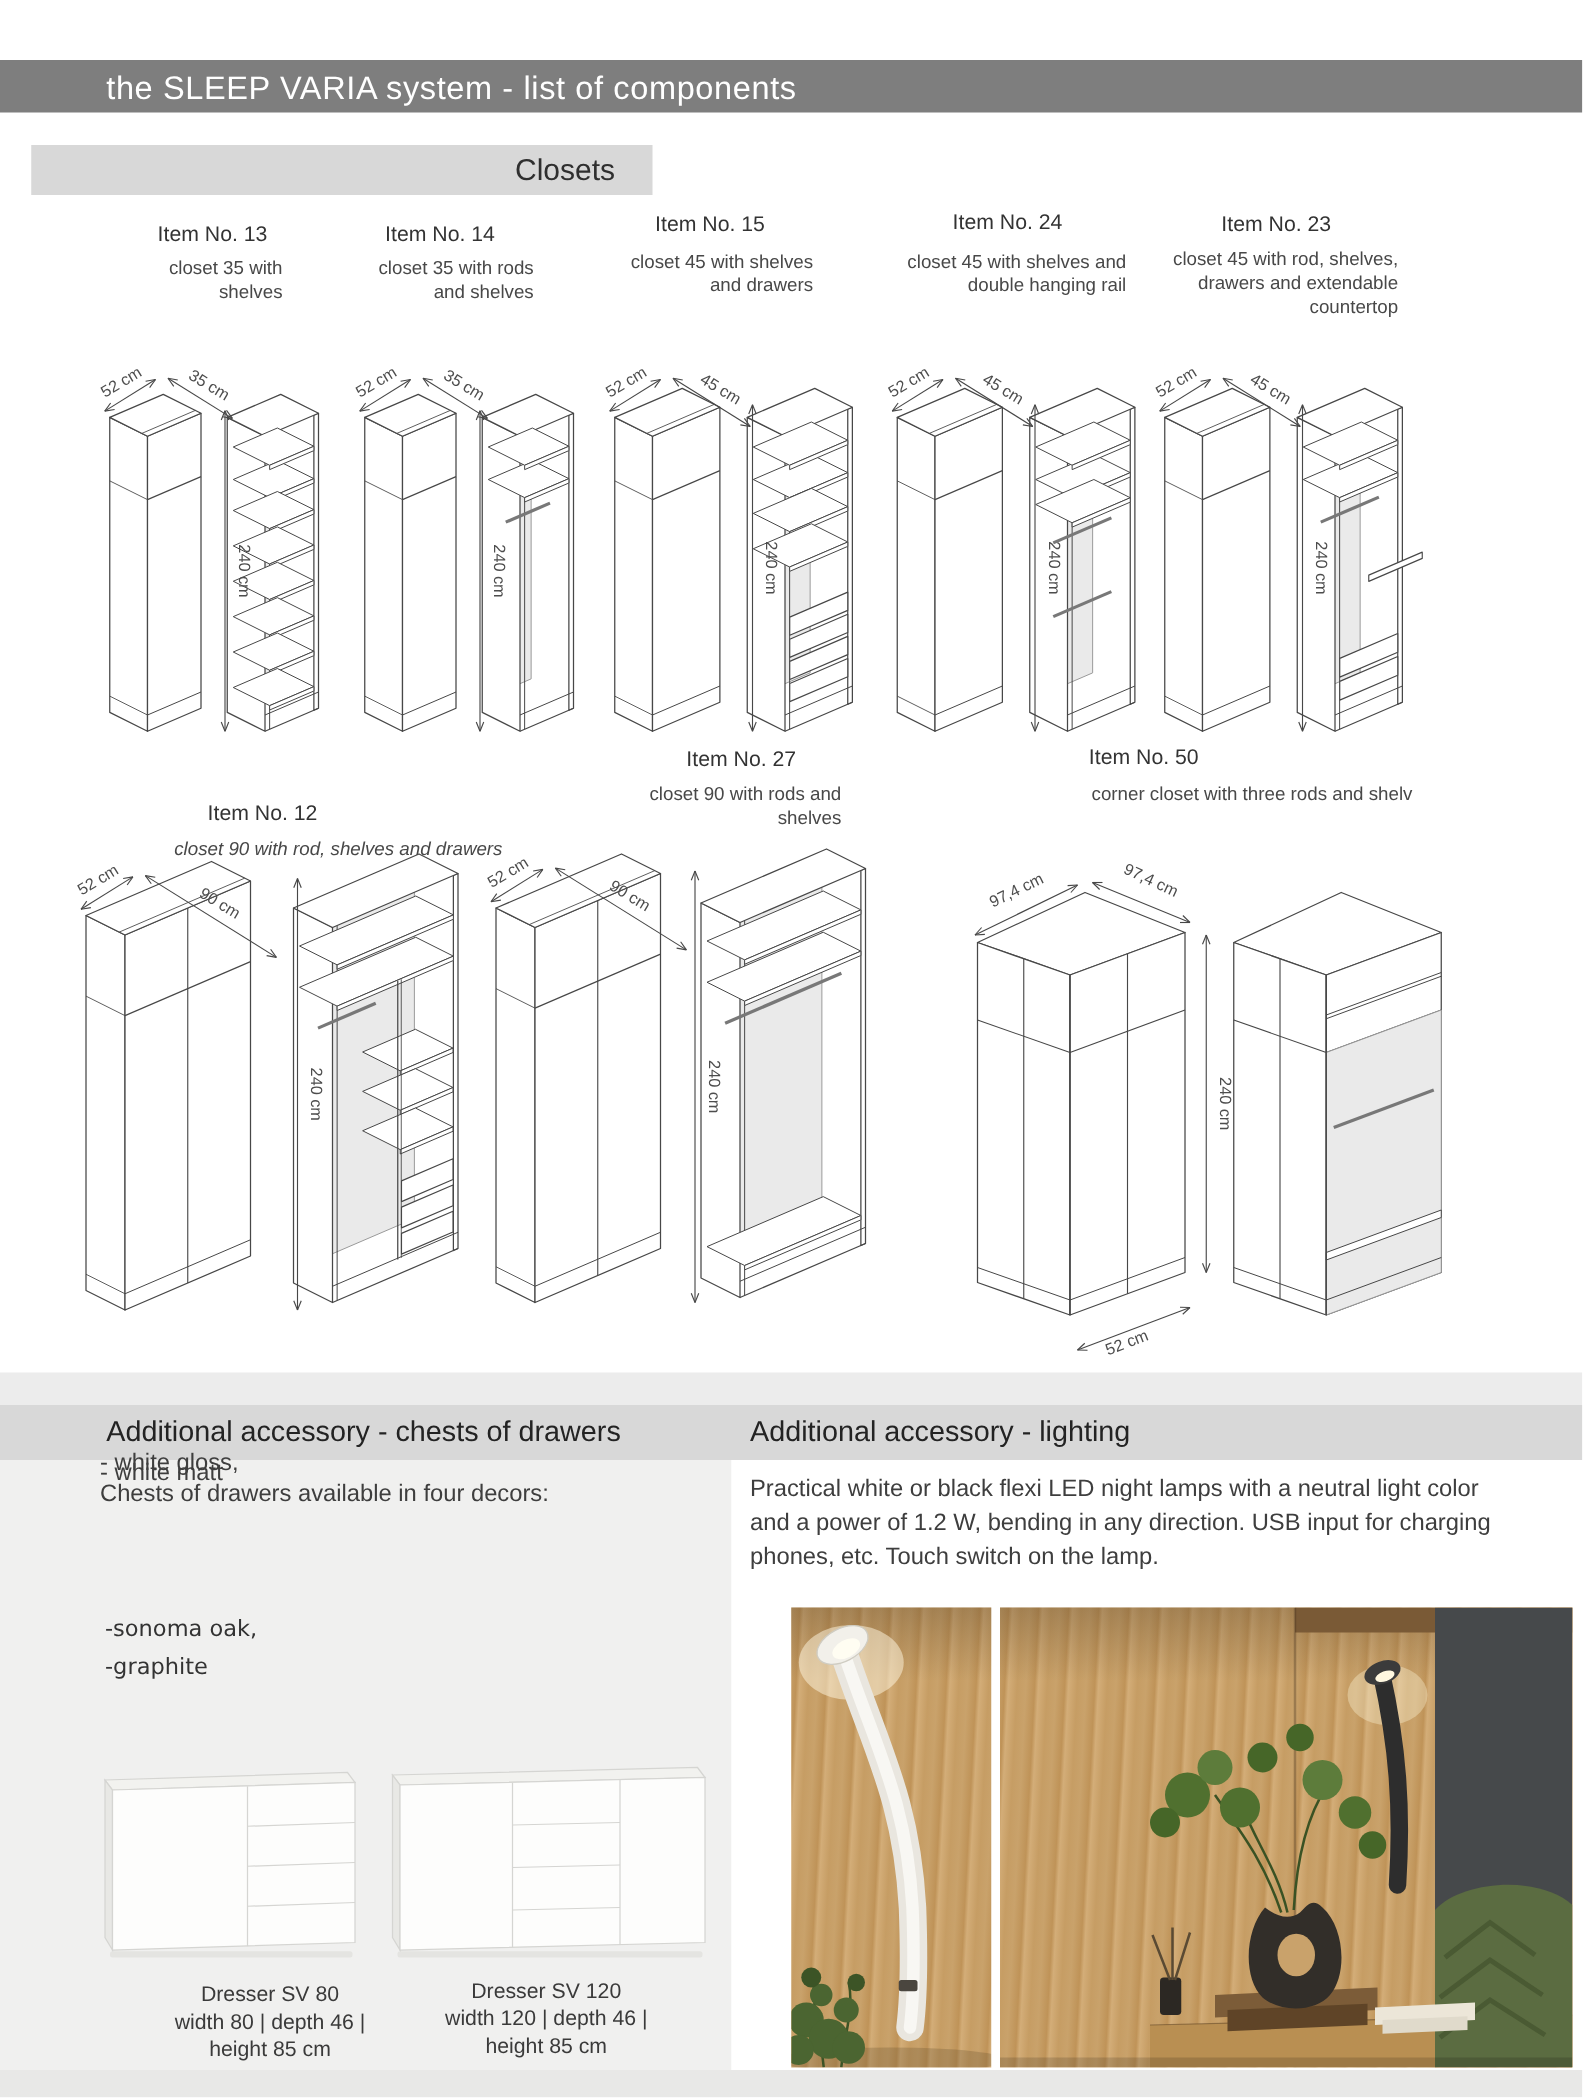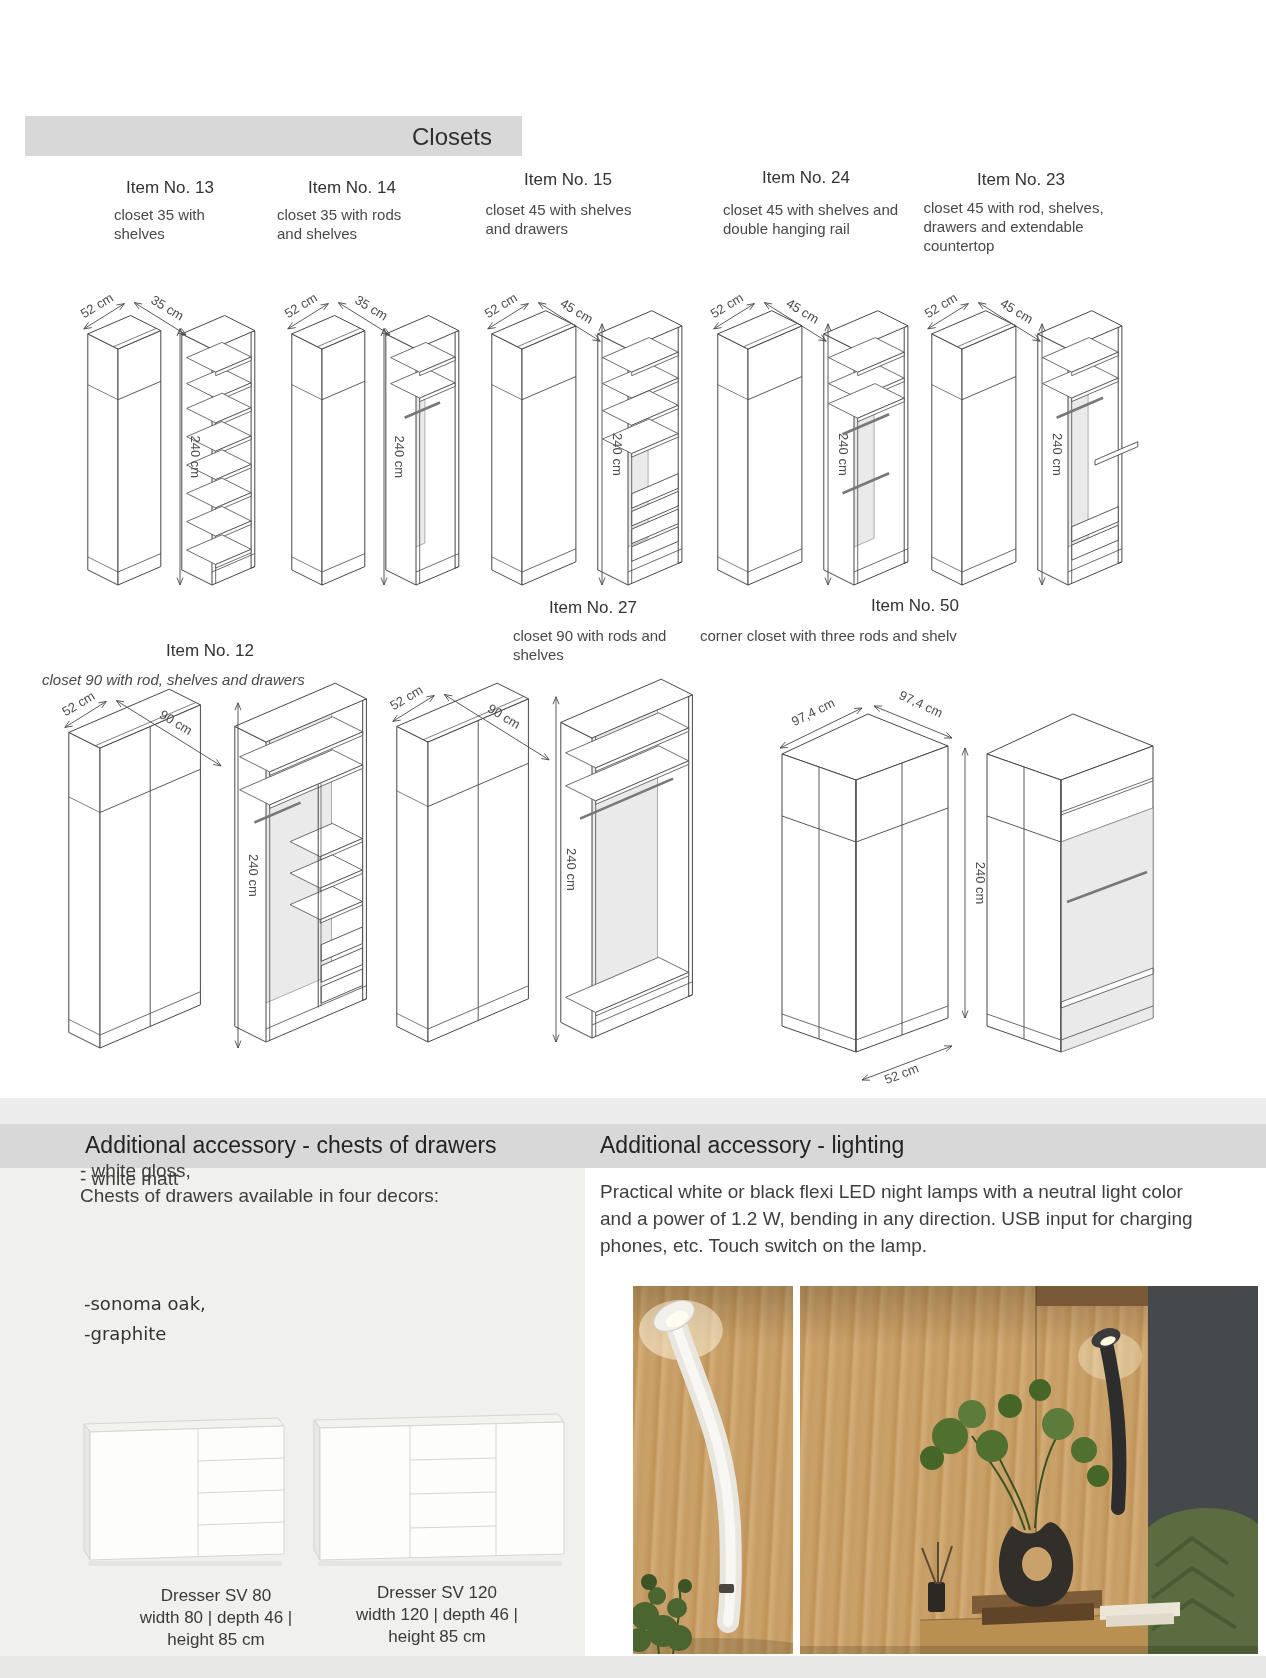--- a/index.html
+++ b/index.html
@@ -6,21 +6,21 @@
   .page{position:relative;width:1266px;height:1678px;background:#fff;
         font-family:"Liberation Sans",sans-serif;overflow:hidden;}
 
   .topbar{position:absolute;left:0;top:48px;width:100%;height:42px;background:#7e7e7e;}
   .topbar span{position:absolute;left:85px;top:7px;font-size:26px;color:#ffffff;letter-spacing:.5px;}
 
   .closetsbar{position:absolute;left:25px;top:116px;width:497px;height:40px;background:#d8d8d8;}
   .closetsbar span{position:absolute;right:30px;top:7px;font-size:24px;color:#2f2f2f;}
 
   .ititle{position:absolute;transform:translateX(-50%);font-size:17px;color:#333;white-space:nowrap;}
-  .idesc{position:absolute;transform:translateX(-50%);font-size:15px;line-height:19px;color:#484848;text-align:left;}
+  .idesc{position:absolute;transform:translateX(-50%);font-size:15px;line-height:19px;color:#484848;text-align:right;}
 
   #drawings{position:absolute;left:0;top:0;pointer-events:none;}
   text.dim{font-size:13px;fill:#4d4d4d;font-family:"Liberation Sans",sans-serif;}
 
   .band{position:absolute;left:0;top:1098px;width:100%;height:26px;background:#ececec;}
   .secbar{position:absolute;left:0;top:1124px;width:100%;height:44px;background:#d8d8d8;}
   .leftpanel{position:absolute;left:0;top:1168px;width:585px;height:510px;background:#f0f0ef;}
   .bottomstrip{position:absolute;left:0;top:1656px;width:100%;height:22px;background:#e8e8e7;}
 
   .sechead{position:absolute;top:1132px;font-size:23px;color:#232323;}
@@ -44,20 +44,23 @@
 </head>
 <body>
 
 <div class="page">
 
   <div class="band"></div>
   <div class="secbar"></div>
   <div class="leftpanel"></div>
   <div class="bottomstrip"></div>
 
+  <div class="topbar">
+    <span>the SLEEP VARIA system - list of components</span>
+  </div>
 
   <div class="closetsbar">
     <span>Closets</span>
   </div>
 
   <svg id="drawings" width="1266" height="1678" viewBox="0 0 1266 1678">
       <g>
         <polygon points="118.0,585.0 87.8,569.9 87.8,333.9 118.0,349.0" fill="#fff" stroke="#474747" stroke-width="1" stroke-linejoin="round"></polygon>
         <polygon points="118.0,585.0 160.8,566.6 160.8,330.6 118.0,349.0" fill="#fff" stroke="#474747" stroke-width="1" stroke-linejoin="round"></polygon>
         <polygon points="118.0,349.0 160.8,330.6 130.6,315.5 87.8,333.9" fill="#fff" stroke="#474747" stroke-width="1" stroke-linejoin="round"></polygon>

